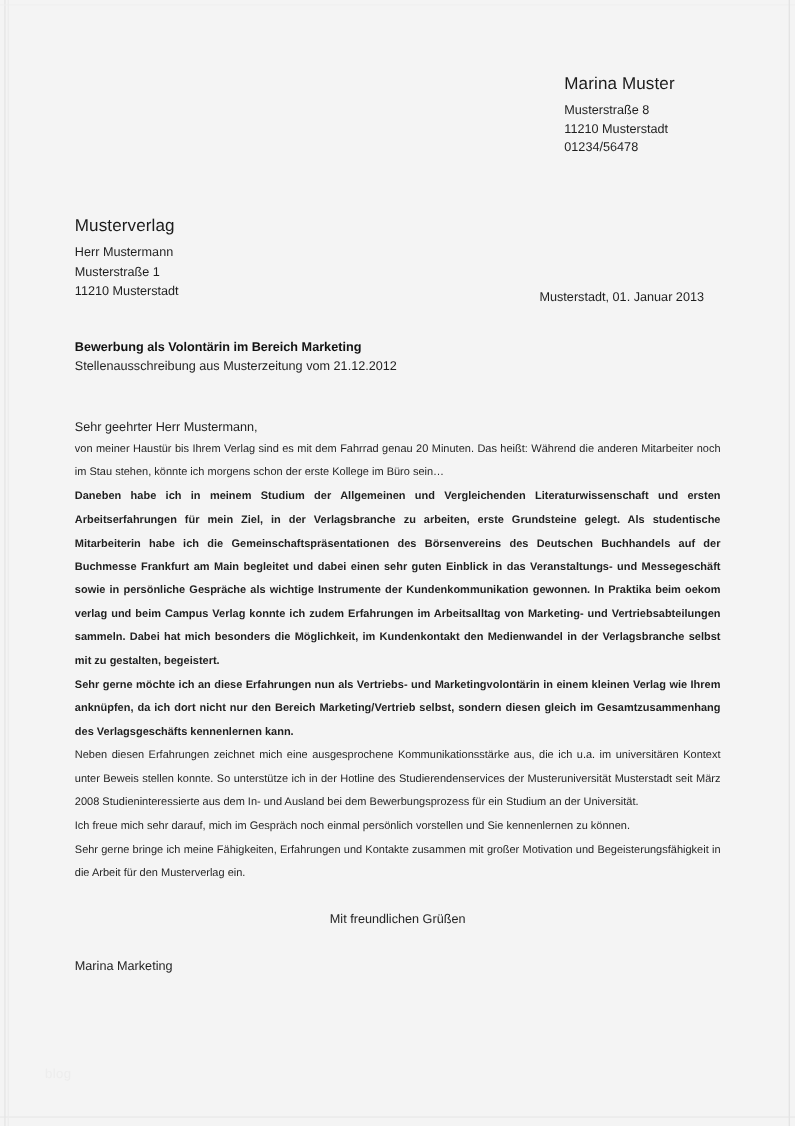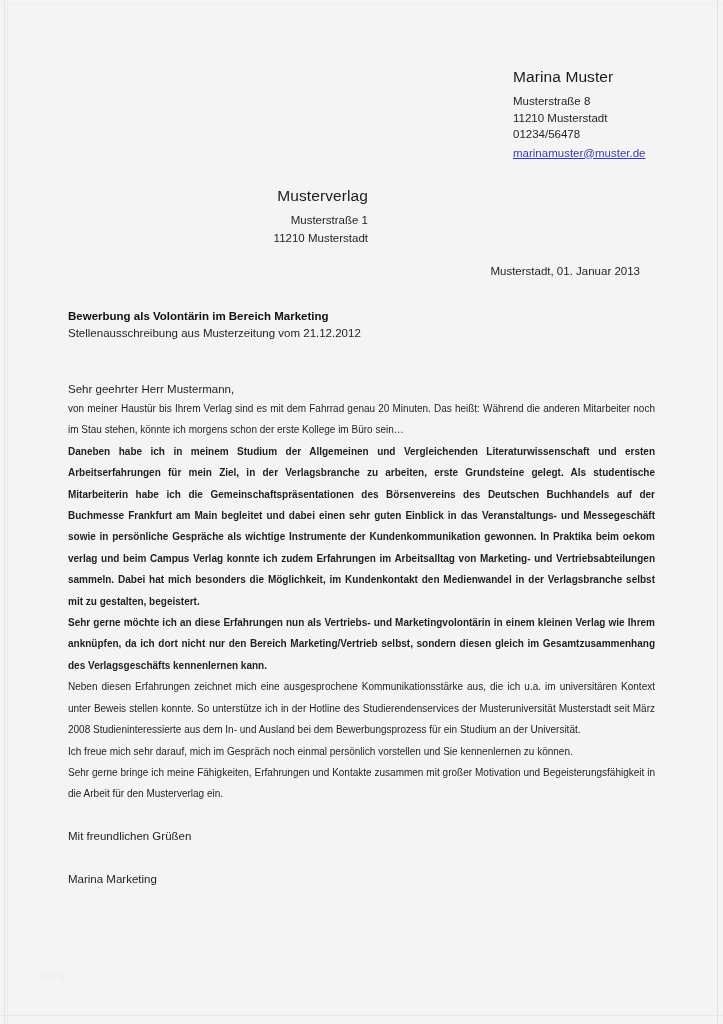--- a/index.html
+++ b/index.html
@@ -101,23 +101,22 @@
     color: #3b3bb0;
     text-decoration: underline;
     display: inline-block;
     margin-top: 1px;
   }
 
   
   .recipient {
     position: absolute;
     left: 68px;
-    top: 187px;
+    top: 197px;
     width: 300px;
-    text-align: right;
   }
   .recipient-name {
     font-size: 15.5px;
     color: #1b1b1b;
     letter-spacing: .1px;
     margin-bottom: 7px;
   }
   .recipient-line {
     font-size: 11.5px;
     color: #1f1f1f;
@@ -172,20 +171,21 @@
   }
 
   .gap-lg { margin-top: 28px; }
   .gap-md { margin-top: 21px; }
   .gap-sm { margin-top: 0px; font-weight: bold; }
 
   .closing {
     font-size: 11.5px;
     color: #1f1f1f;
     line-height: 21.4px;
+    text-align: center;
   }
   .signature {
     font-size: 11.5px;
     color: #1f1f1f;
     line-height: 21.4px;
     margin-top: 22px;
   }
 
   
   .watermark {
@@ -206,25 +206,25 @@
   <div class="edge-right"></div>
   <div class="edge-bottom"></div>
 
   <div class="sheet">
 
     <div class="sender">
       <div class="sender-name">Marina Muster</div>
       <div class="sender-line">Musterstraße 8</div>
       <div class="sender-line">11210 Musterstadt</div>
       <div class="sender-line">01234/56478</div>
-      <div><a class="sender-email" href="#">marinamuster@muster.de</a></div>
     </div>
 
     <div class="recipient">
       <div class="recipient-name">Musterverlag</div>
+      <div class="recipient-line">Herr Mustermann</div>
       <div class="recipient-line">Musterstraße 1</div>
       <div class="recipient-line">11210 Musterstadt</div>
     </div>
 
     <div class="date-line">Musterstadt, 01. Januar 2013</div>
 
     <div class="body-wrap">
 
       <div class="subject">Bewerbung als Volontärin im Bereich Marketing</div>
       <div class="reference">Stellenausschreibung aus Musterzeitung vom 21.12.2012</div>

